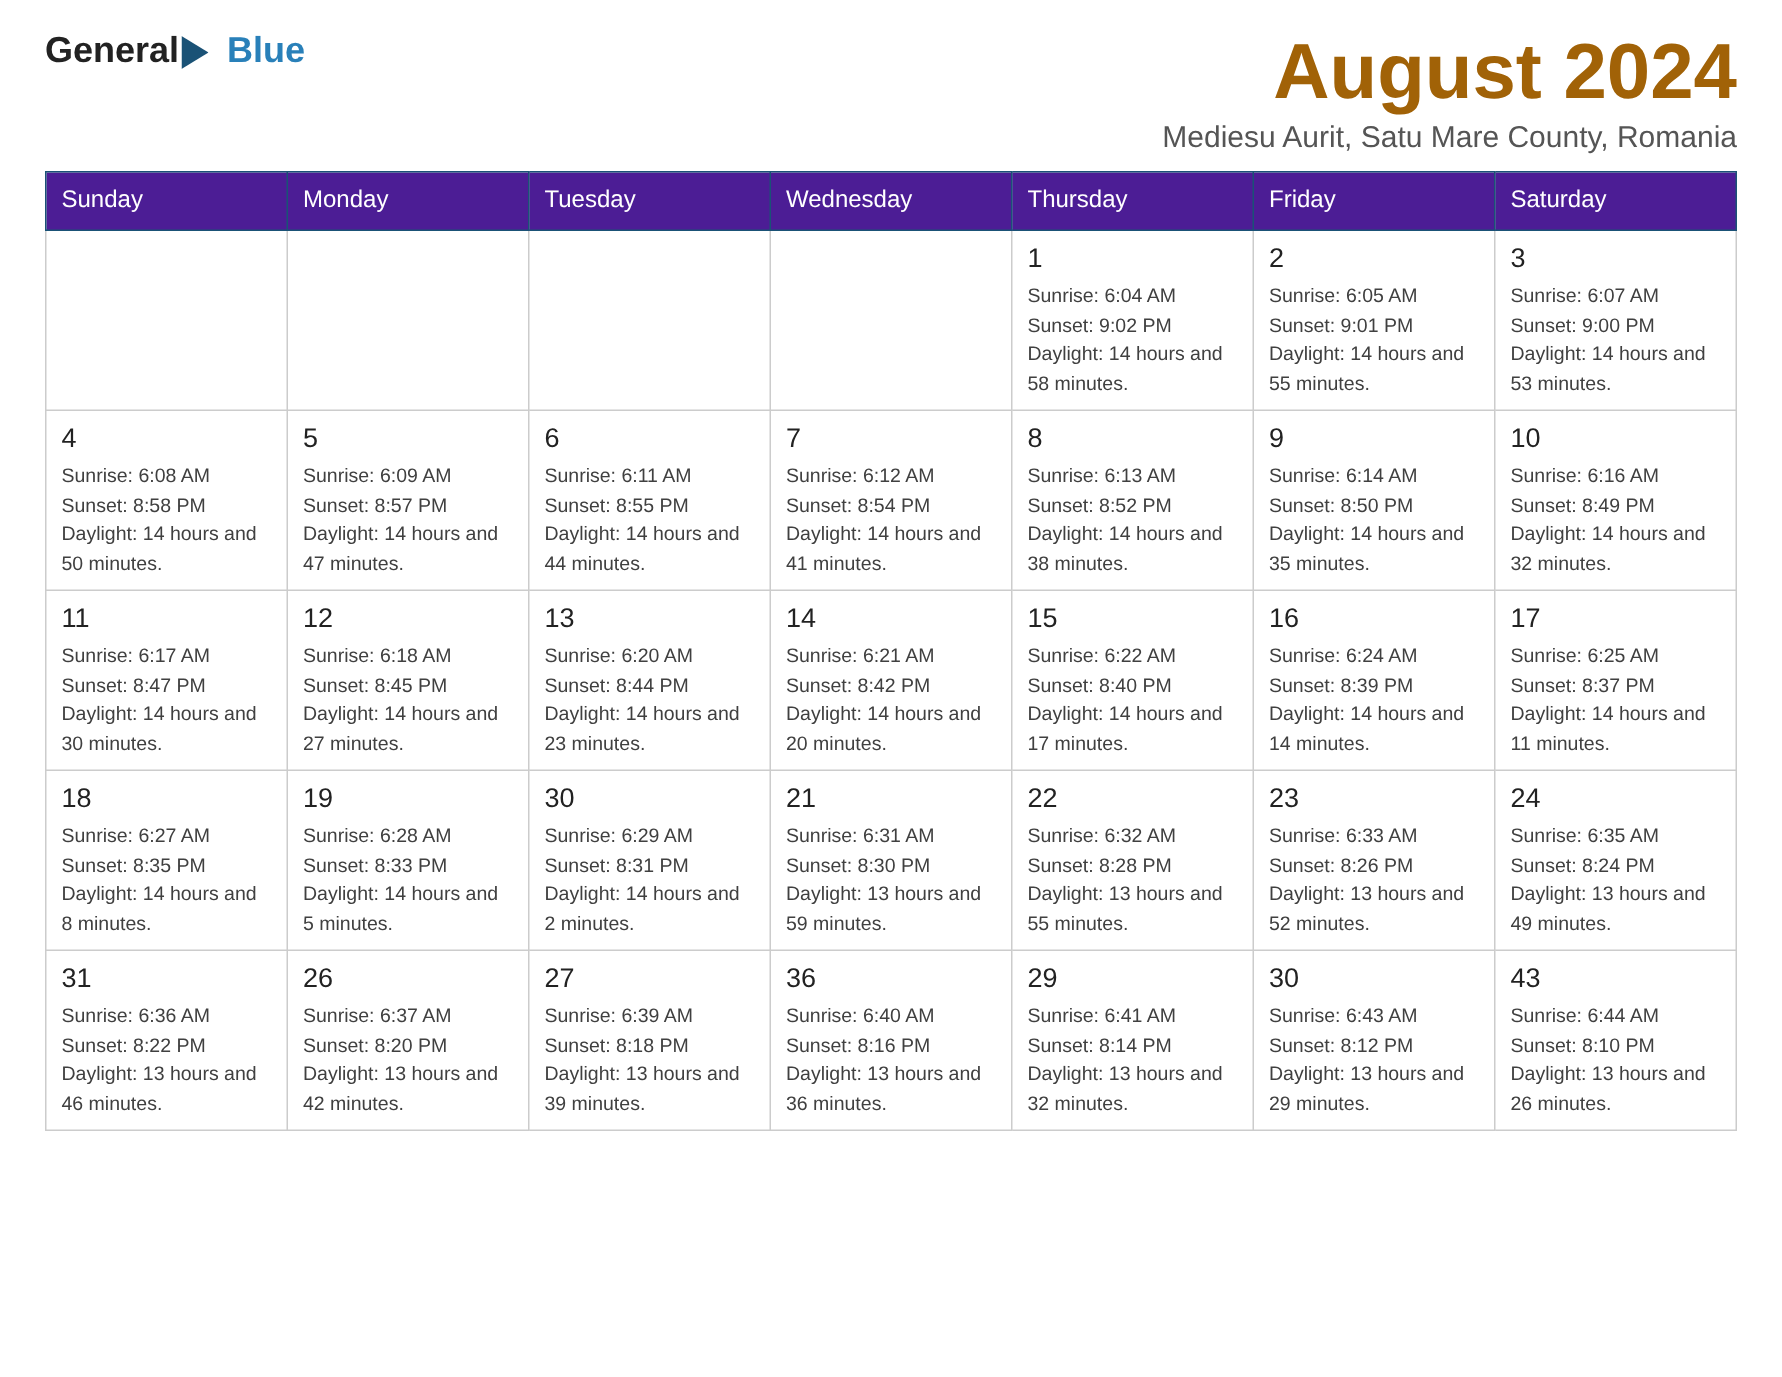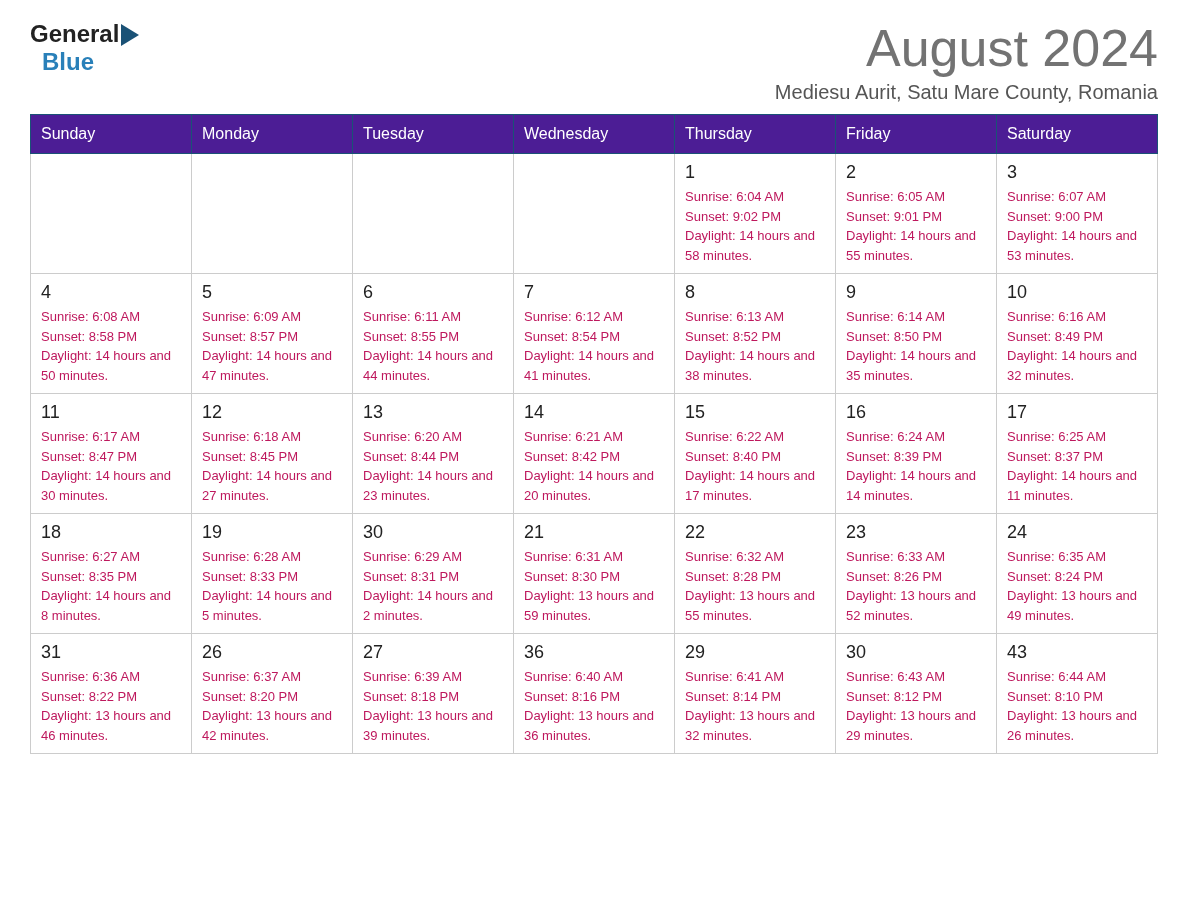--- a/index.html
+++ b/index.html
@@ -15,22 +15,22 @@
       display: flex;
       justify-content: space-between;
       align-items: flex-start;
       margin-bottom: 10px;
     }
     .title-area {
       text-align: right;
     }
     .main-title {
       font-size: 52px;
-      font-weight: normal;
-      color: #737373;
+      font-weight: bold;
+      color: #a16207;
       line-height: 1.1;
     }
     .subtitle {
       font-size: 20px;
       color: #555;
       margin-top: 4px;
     }
     .calendar {
       width: 100%;
       border-collapse: collapse;
@@ -57,29 +57,29 @@
     }
     .day-number {
       font-size: 18px;
       color: #222;
       display: block;
       margin-bottom: 4px;
       font-weight: normal;
     }
     .day-info {
       font-size: 13px;
-      color: #be185d;
+      color: #404040;
       line-height: 1.5;
     }
     .empty-cell {
       background: #f9f9f9;
     }
     .logo-wrapper {
       display: flex;
-      flex-direction: column;
+      flex-direction: row;
       align-items: flex-start;
     }
     .logo-line1 {
       display: flex;
       align-items: center;
     }
     .logo-general {
       font-size: 24px;
       font-weight: bold;
       color: #222;

